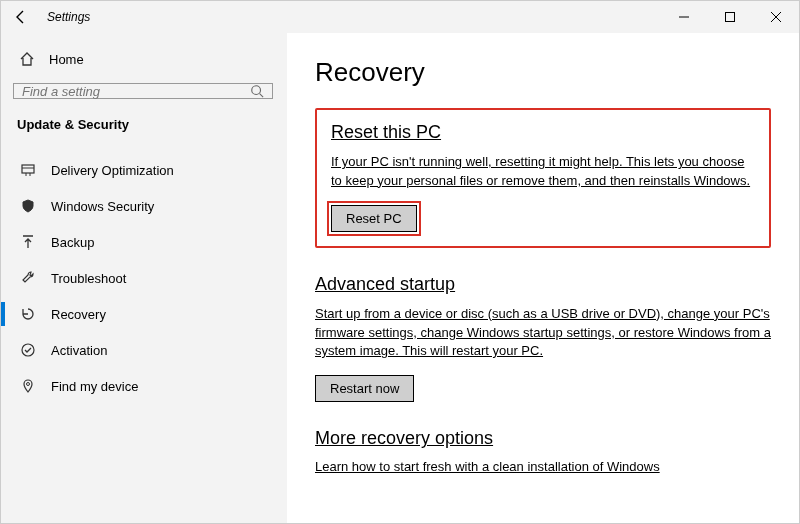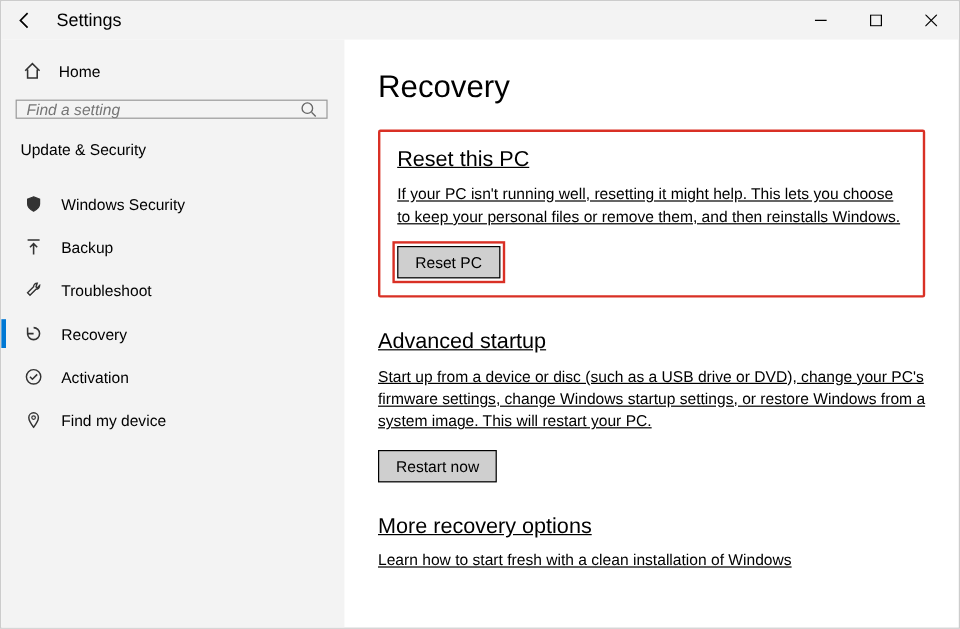--- a/index.html
+++ b/index.html
@@ -19,21 +19,21 @@
       height: 32px;
       background: #f3f3f3;
     }
     .back-btn {
       width: 40px;
       height: 32px;
       display: flex;
       align-items: center;
       justify-content: center;
     }
-    .app-title { font-size: 15px; margin-left: 6px; }
+    .app-title { font-size: 12px; margin-left: 6px; font-style: italic; }
     .win-controls {
       margin-left: auto;
       display: flex;
     }
     .win-btn {
       width: 46px;
       height: 32px;
       display: flex;
       align-items: center;
       justify-content: center;
@@ -67,21 +67,21 @@
     .search-box input {
       flex: 1;
       border: none;
       outline: none;
       background: transparent;
       font-size: 13px;
       color: #666;
       font-style: italic;
     }
     .section-label {
-      font-weight: 400;
+      font-weight: 700;
       font-size: 13px;
       margin-bottom: 20px;
       padding-left: 4px;
     }
     .nav-item {
       display: flex;
       align-items: center;
       gap: 14px;
       padding: 10px 6px;
       font-size: 13px;
@@ -191,20 +191,31 @@
             <line x1="11" y1="11" x2="15" y2="15" stroke="#666" stroke-width="1.3"></line>
           </svg>
       </span>
     </div>
 
     <div class="section-label">Update &amp; Security</div>
 
     <div class="nav-item">
       <span class="ic">
           <svg width="16" height="16" viewBox="0 0 16 16">
+            <rect x="2" y="3" width="12" height="8" stroke="#333" fill="none" stroke-width="1.2"></rect>
+            <line x1="2" y1="6" x2="14" y2="6" stroke="#333"></line>
+            <line x1="6" y1="11" x2="6" y2="14" stroke="#333"></line>
+            <line x1="10" y1="11" x2="10" y2="14" stroke="#333"></line>
+          </svg>
+        </span>
+      <span>Delivery Optimization</span>
+    </div>
+    <div class="nav-item">
+      <span class="ic">
+          <svg width="16" height="16" viewBox="0 0 16 16">
             <path d="M8 2 L13 4 V8 C13 11 10 13 8 14 C6 13 3 11 3 8 V4 Z" stroke="#333" fill="#333" stroke-width="1"></path>
           </svg>
         </span>
       <span>Windows Security</span>
     </div>
     <div class="nav-item">
       <span class="ic">
           <svg width="16" height="16" viewBox="0 0 16 16">
             <path d="M8 14 V5 M5 8 L8 5 L11 8 M3 2 H13" stroke="#333" stroke-width="1.3" fill="none"></path>
           </svg>

